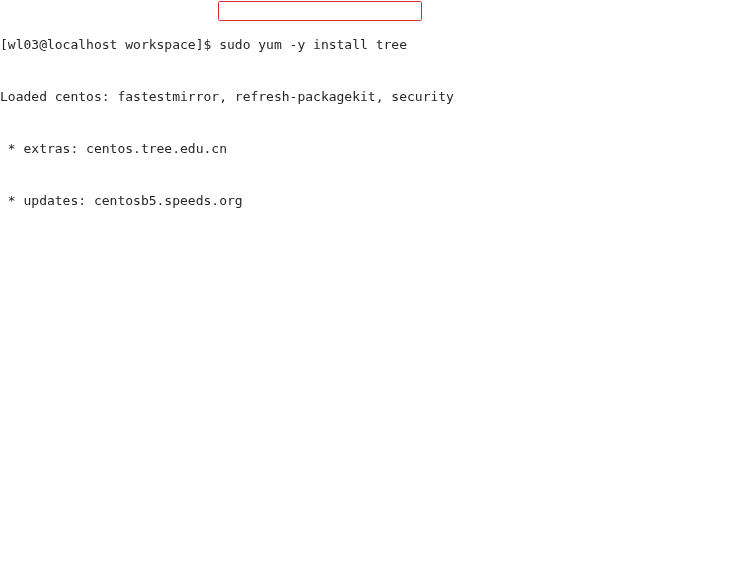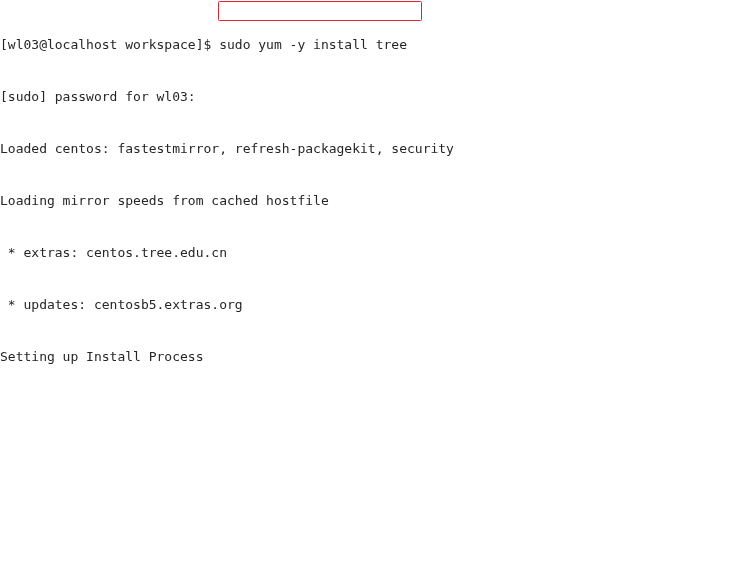--- a/index.html
+++ b/index.html
@@ -52,26 +52,23 @@
     background: transparent;
   }
 </style>
 </head>
 <body>
 
 <div id="terminal">
 
   <div class="term-body">
     <div class="line">[wl03@localhost workspace]$ sudo yum -y install tree</div>
-    <div class="line">[sudo] password for wl03:</div>
     <div class="line">Loaded centos: fastestmirror, refresh-packagekit, security</div>
-    <div class="line">Loading mirror speeds from cached hostfile</div>
     <div class="line"> * extras: centos.tree.edu.cn</div>
-    <div class="line"> * updates: centosb5.extras.org</div>
-    <div class="line">Setting up Install Process</div>
+    <div class="line"> * updates: centosb5.speeds.org</div>
     
     
     
     
     
     
     
     
     
     

